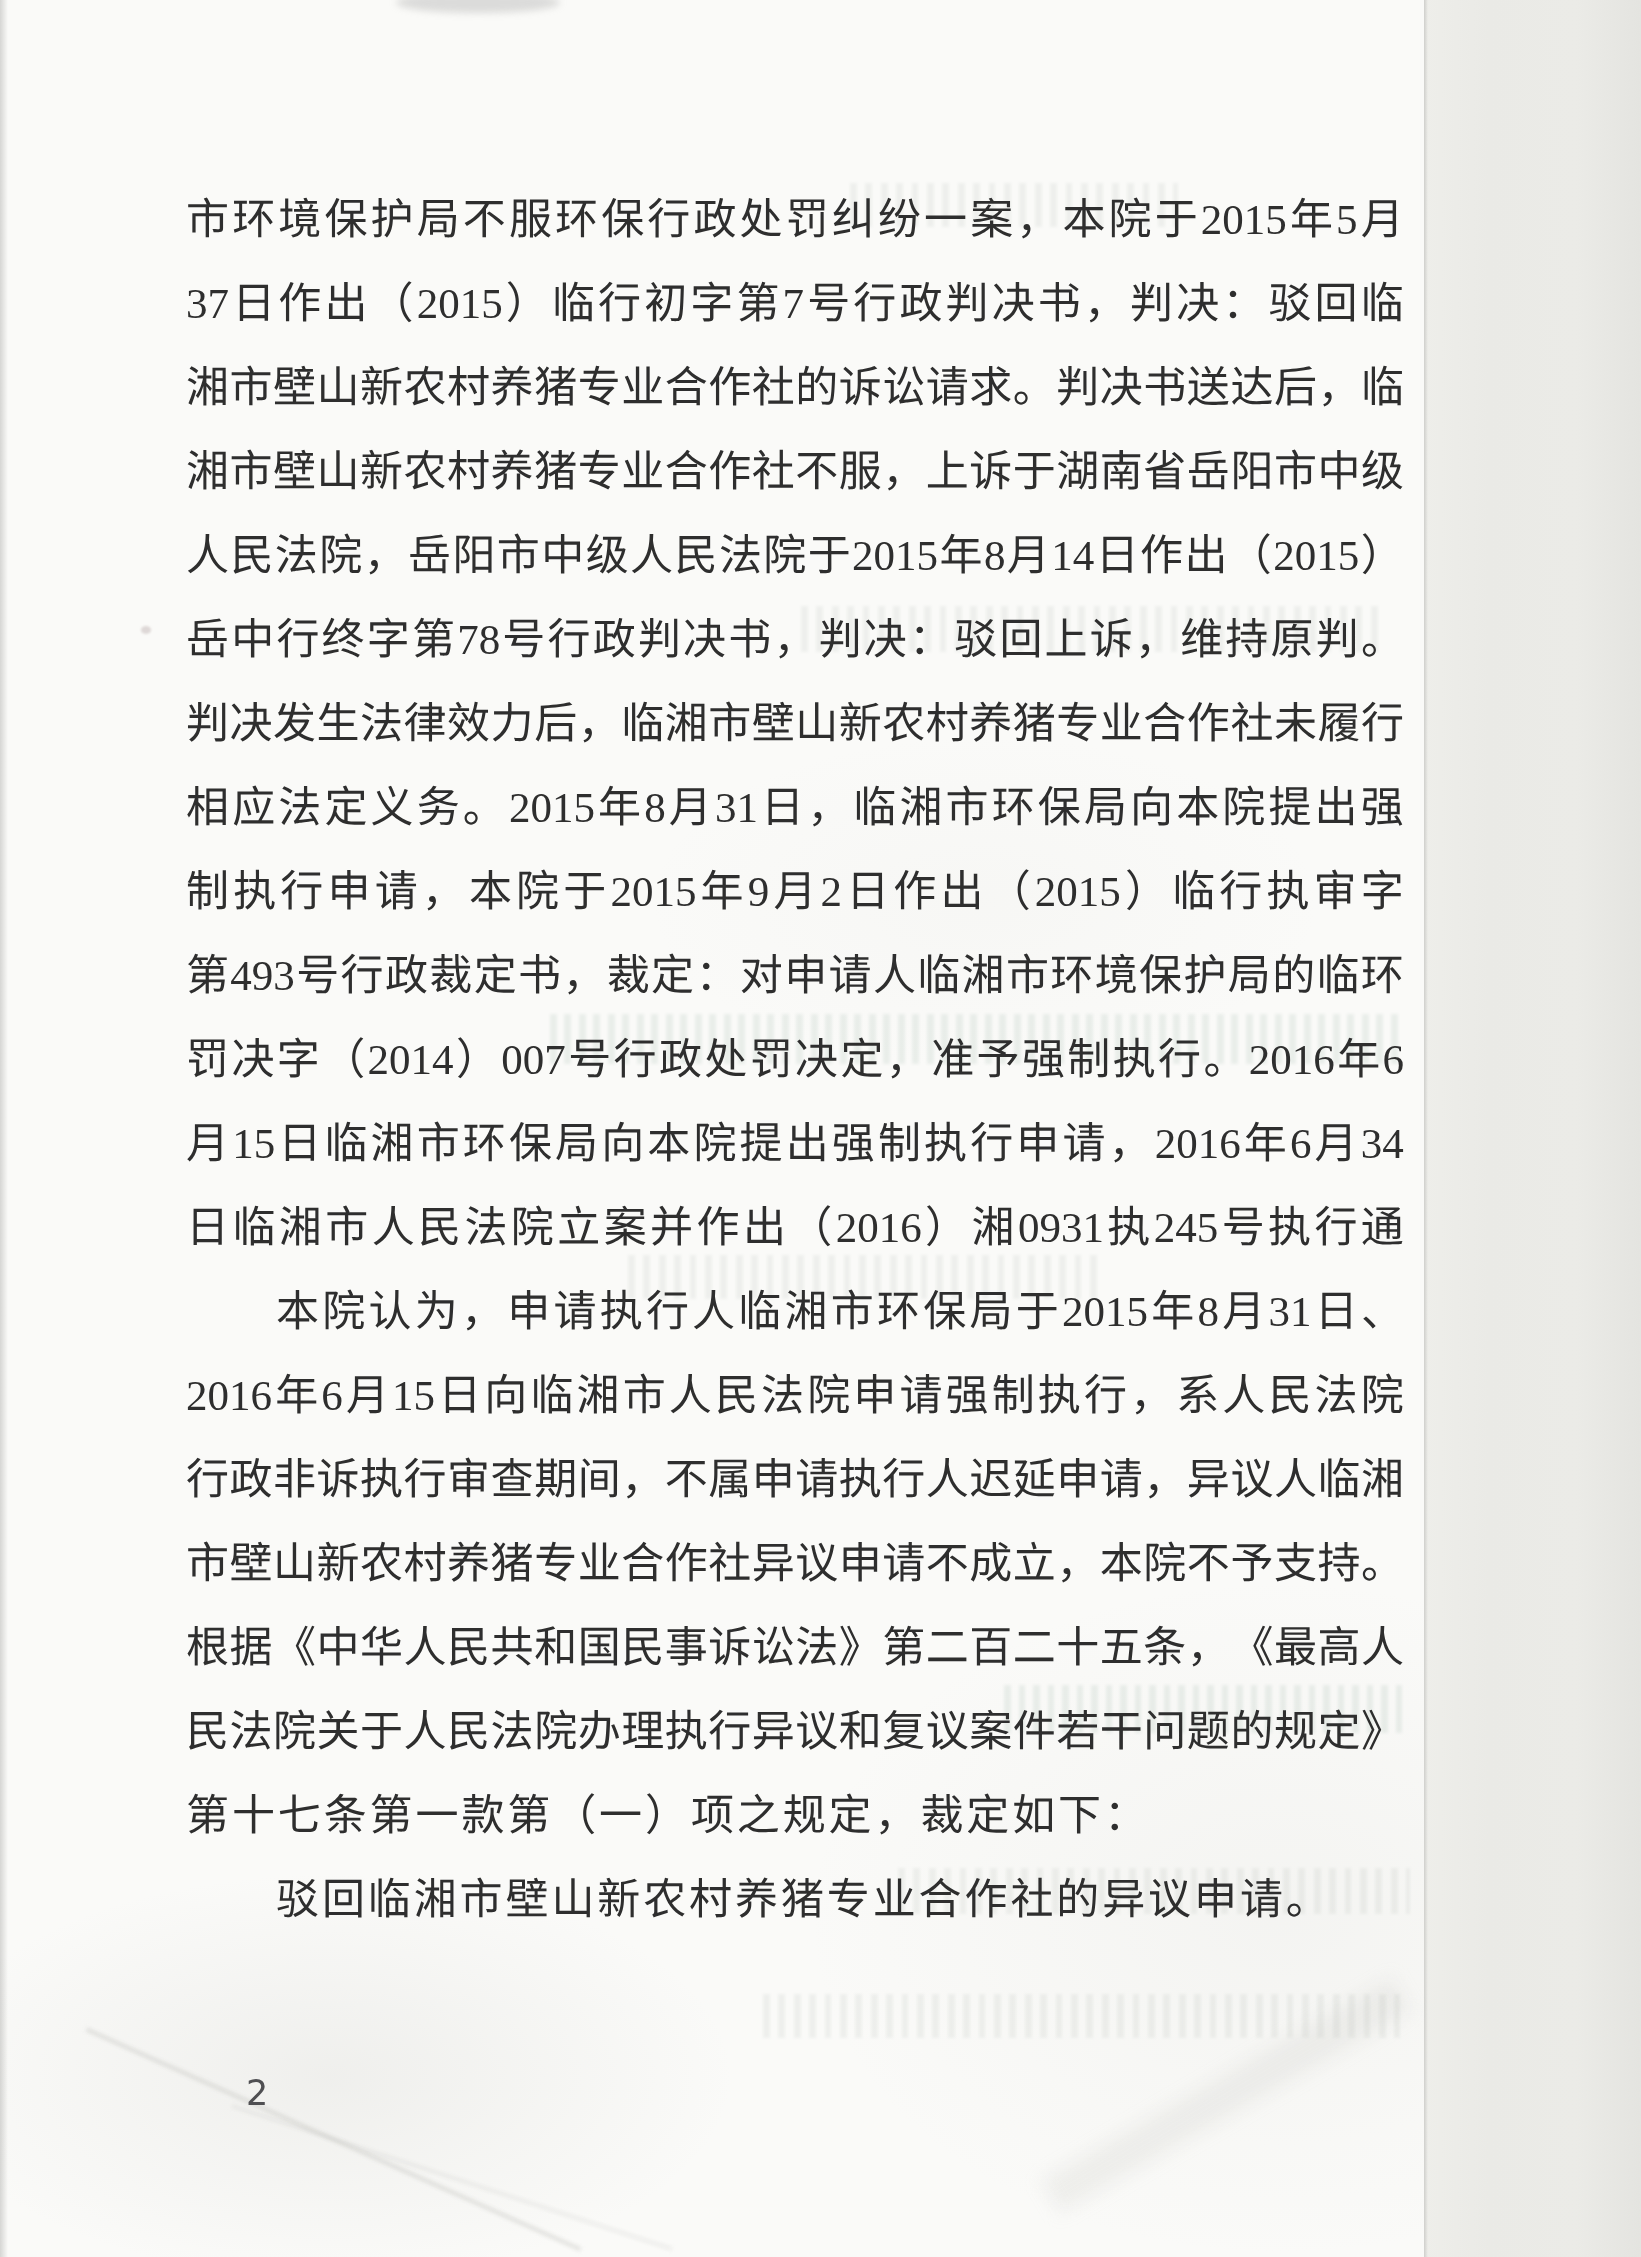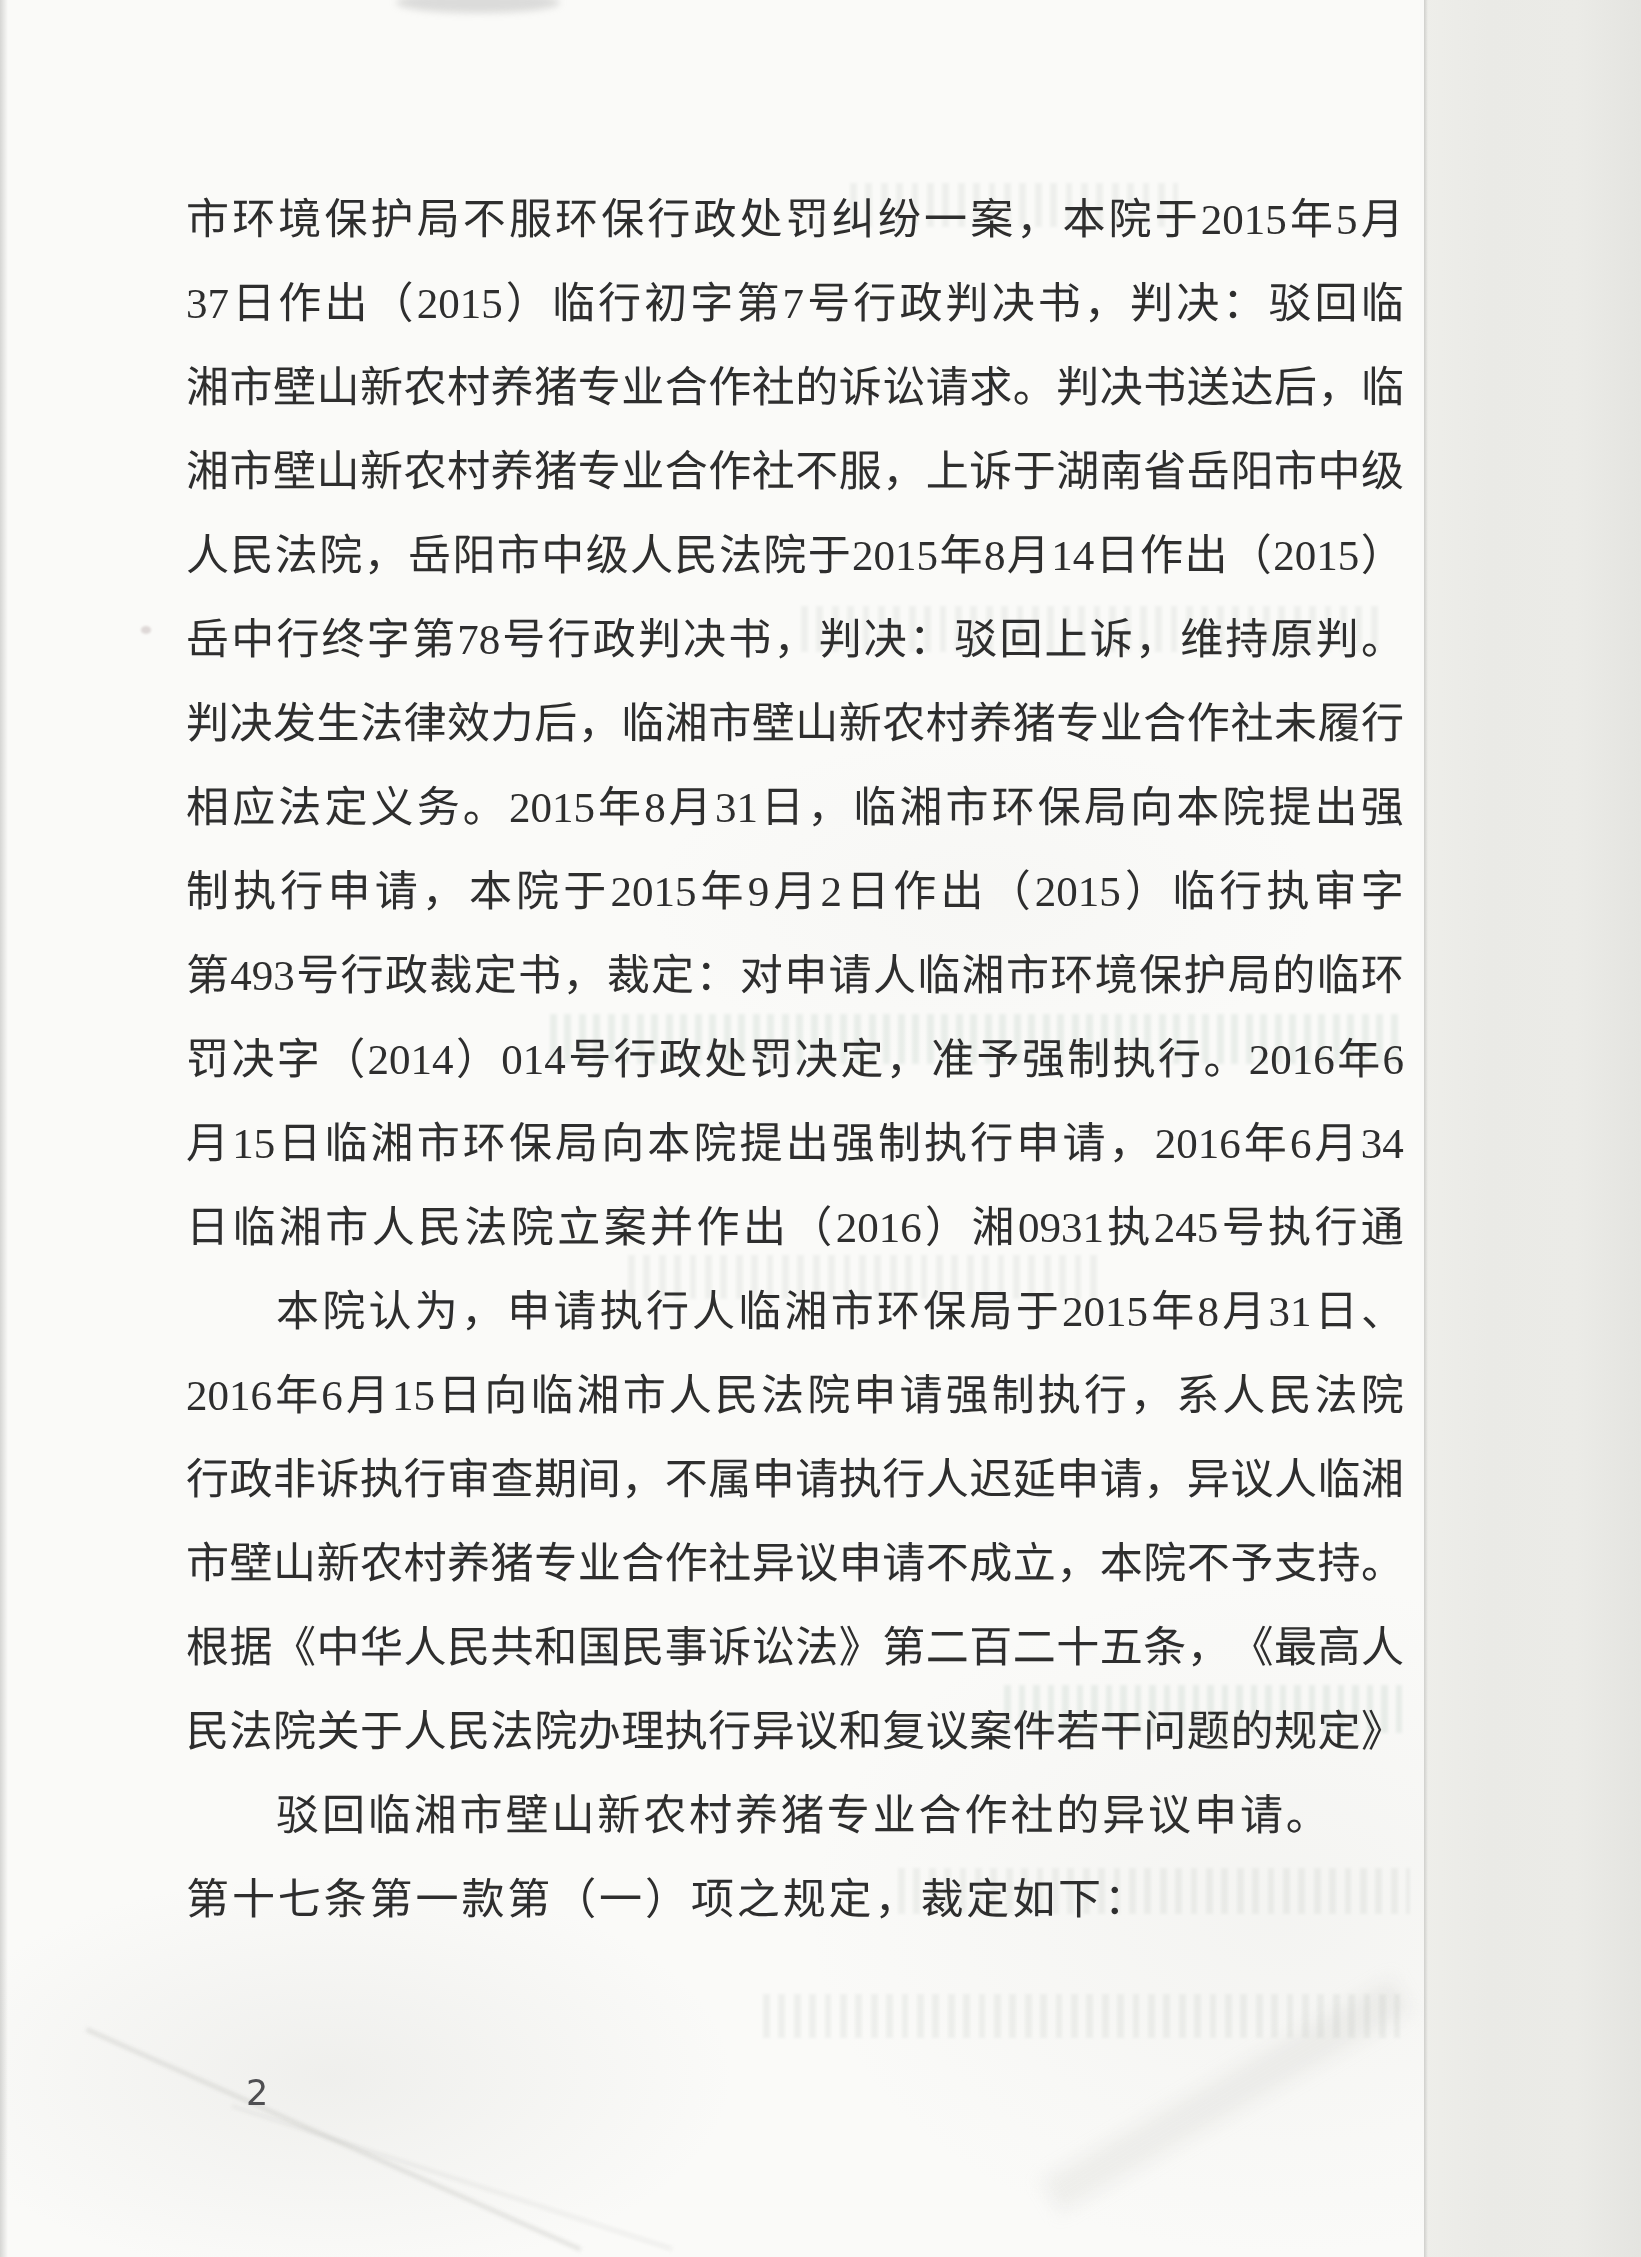--- a/index.html
+++ b/index.html
@@ -371,21 +371,21 @@
         <span>临</span>
         <span>环</span>
       </div>
     <div class="line j">
         <span>罚</span>
         <span>决</span>
         <span>字</span>
         <span>（</span>
         <span>2014</span>
         <span>）</span>
-        <span>014</span>
+        <span>007</span>
         <span>号</span>
         <span>行</span>
         <span>政</span>
         <span>处</span>
         <span>罚</span>
         <span>决</span>
         <span>定</span>
         <span>，</span>
         <span>准</span>
         <span>予</span>
@@ -619,20 +619,20 @@
         <span>件</span>
         <span>若</span>
         <span>干</span>
         <span>问</span>
         <span>题</span>
         <span>的</span>
         <span>规</span>
         <span>定</span>
         <span>》</span>
       </div>
+    <div class="line short">第十七条第一款第（一）项之规定，裁定如下：</div>
     <div class="line short ind">驳回临湘市壁山新农村养猪专业合作社的异议申请。</div>
-    <div class="line short">第十七条第一款第（一）项之规定，裁定如下：</div>
   </div>
 
   <div class="page-number">2</div>
 
 </div>
 
 
 </body></html>

